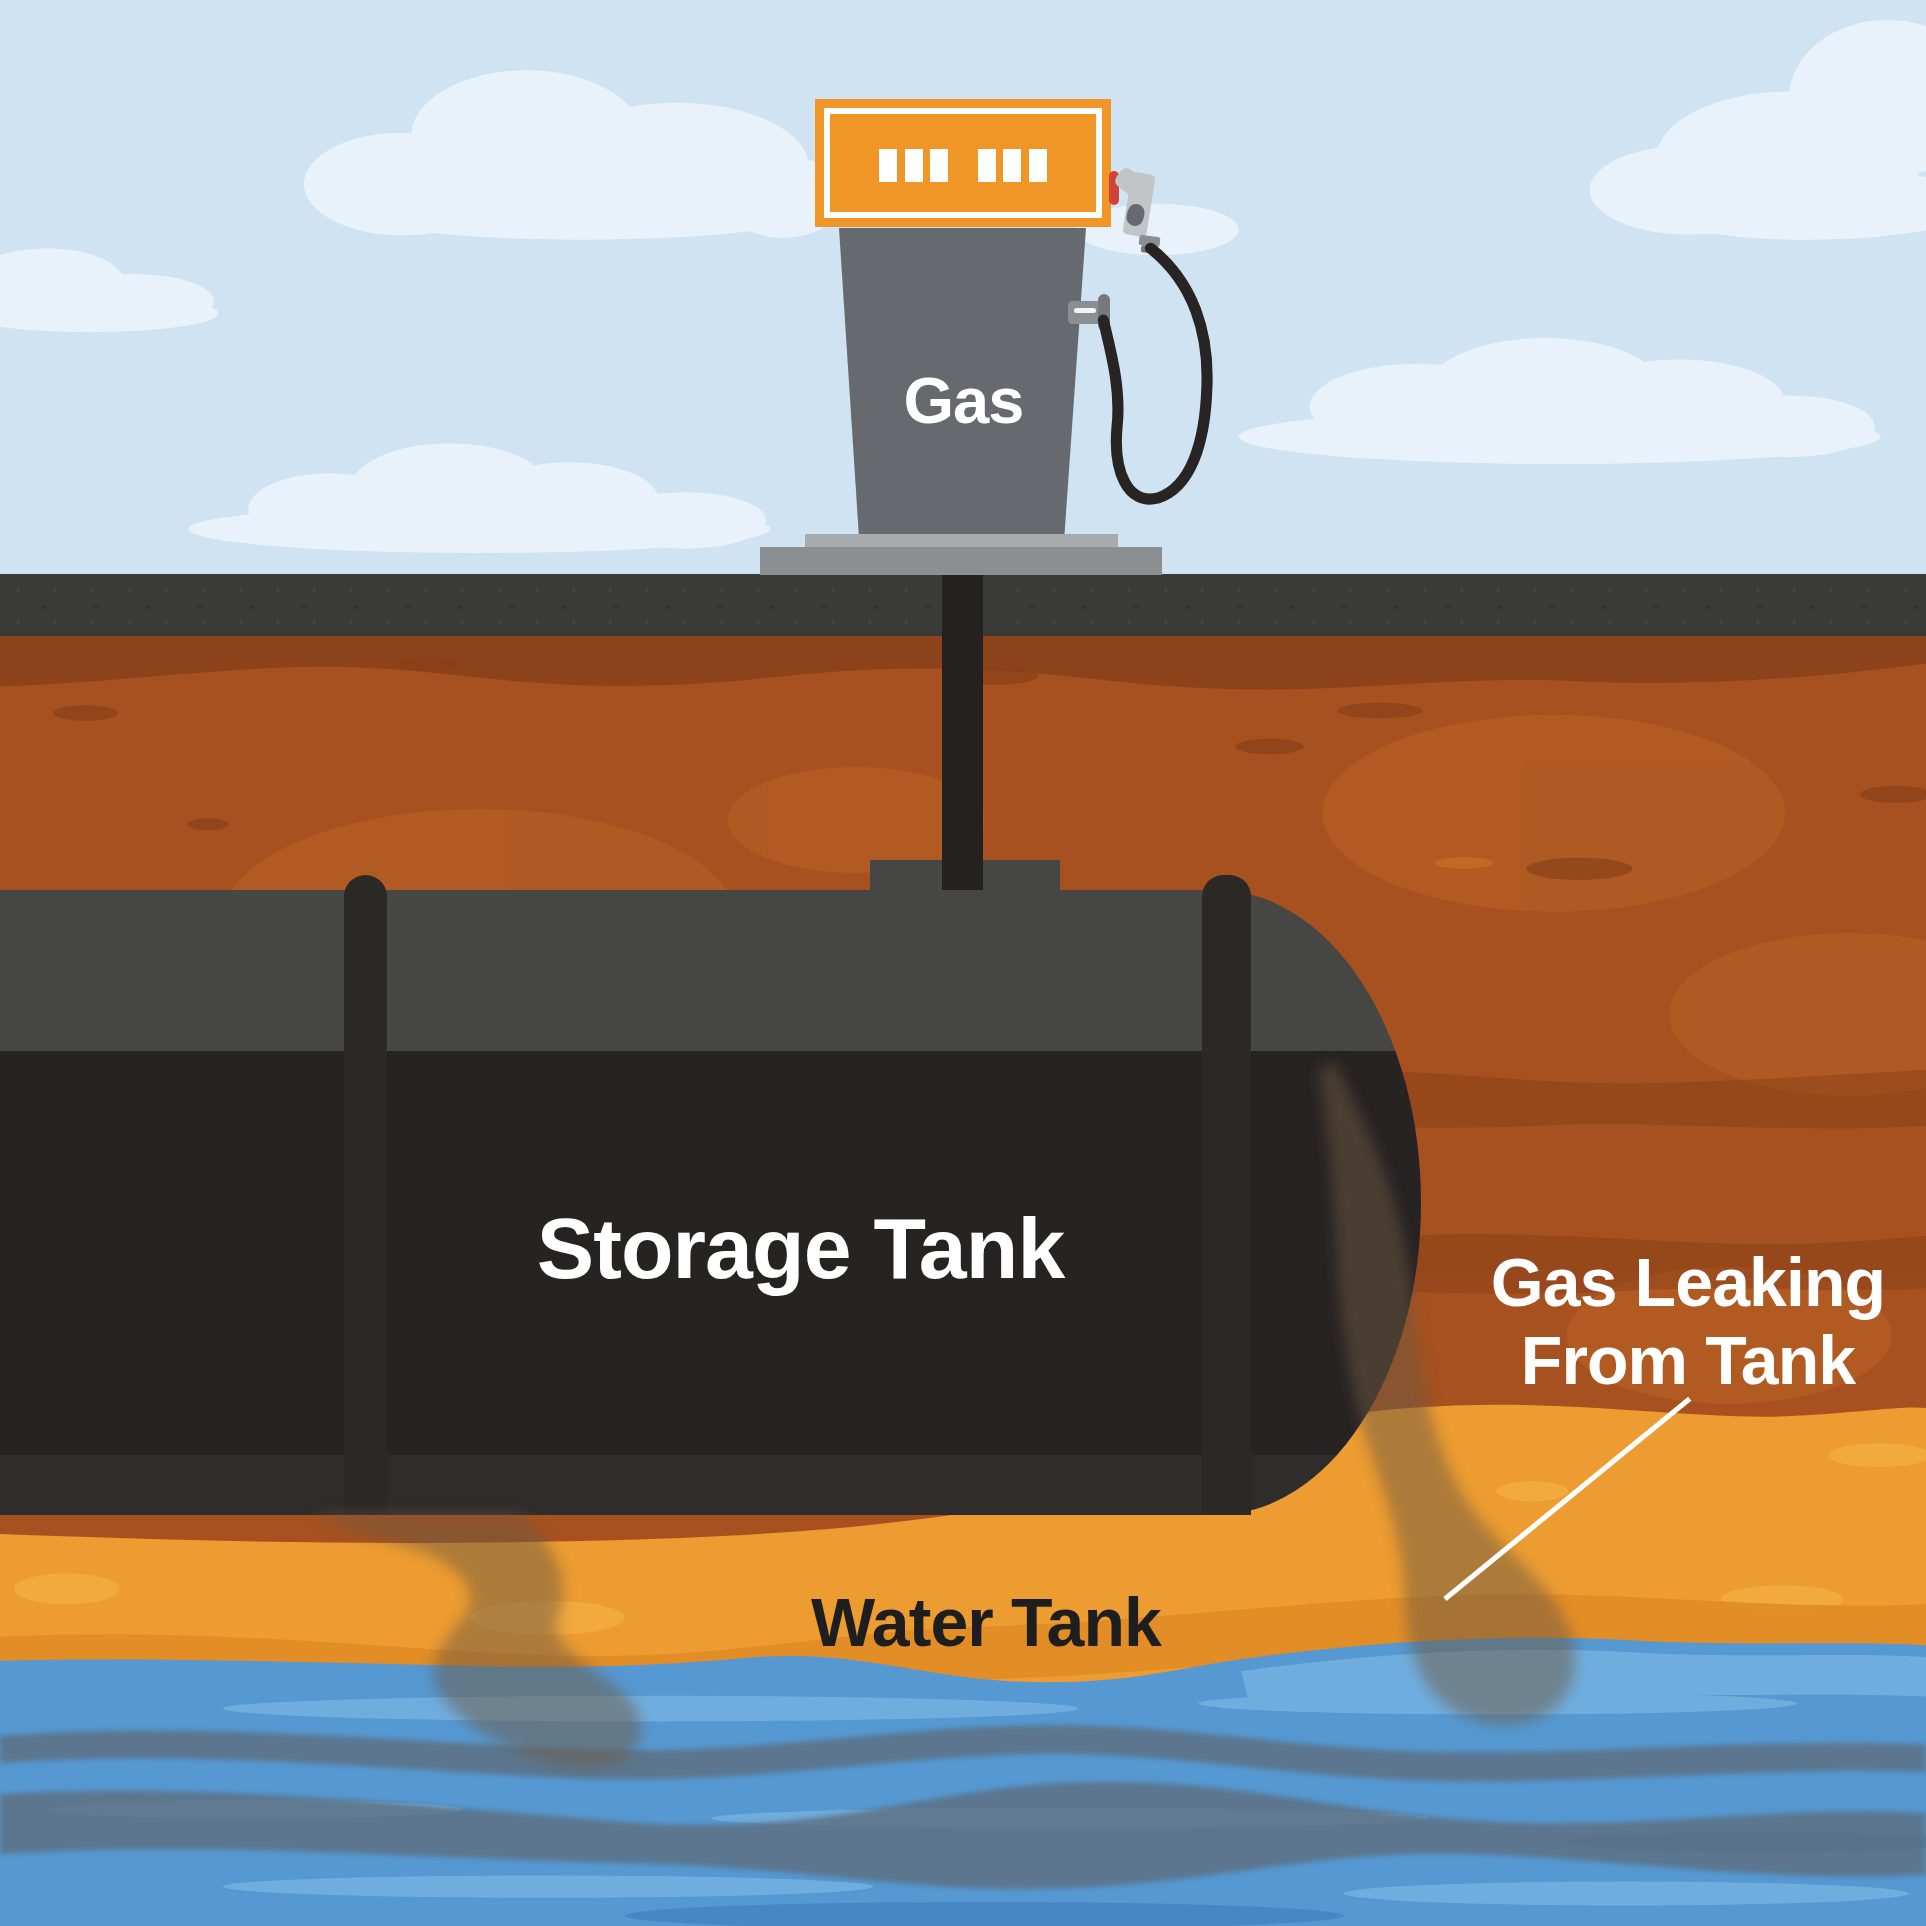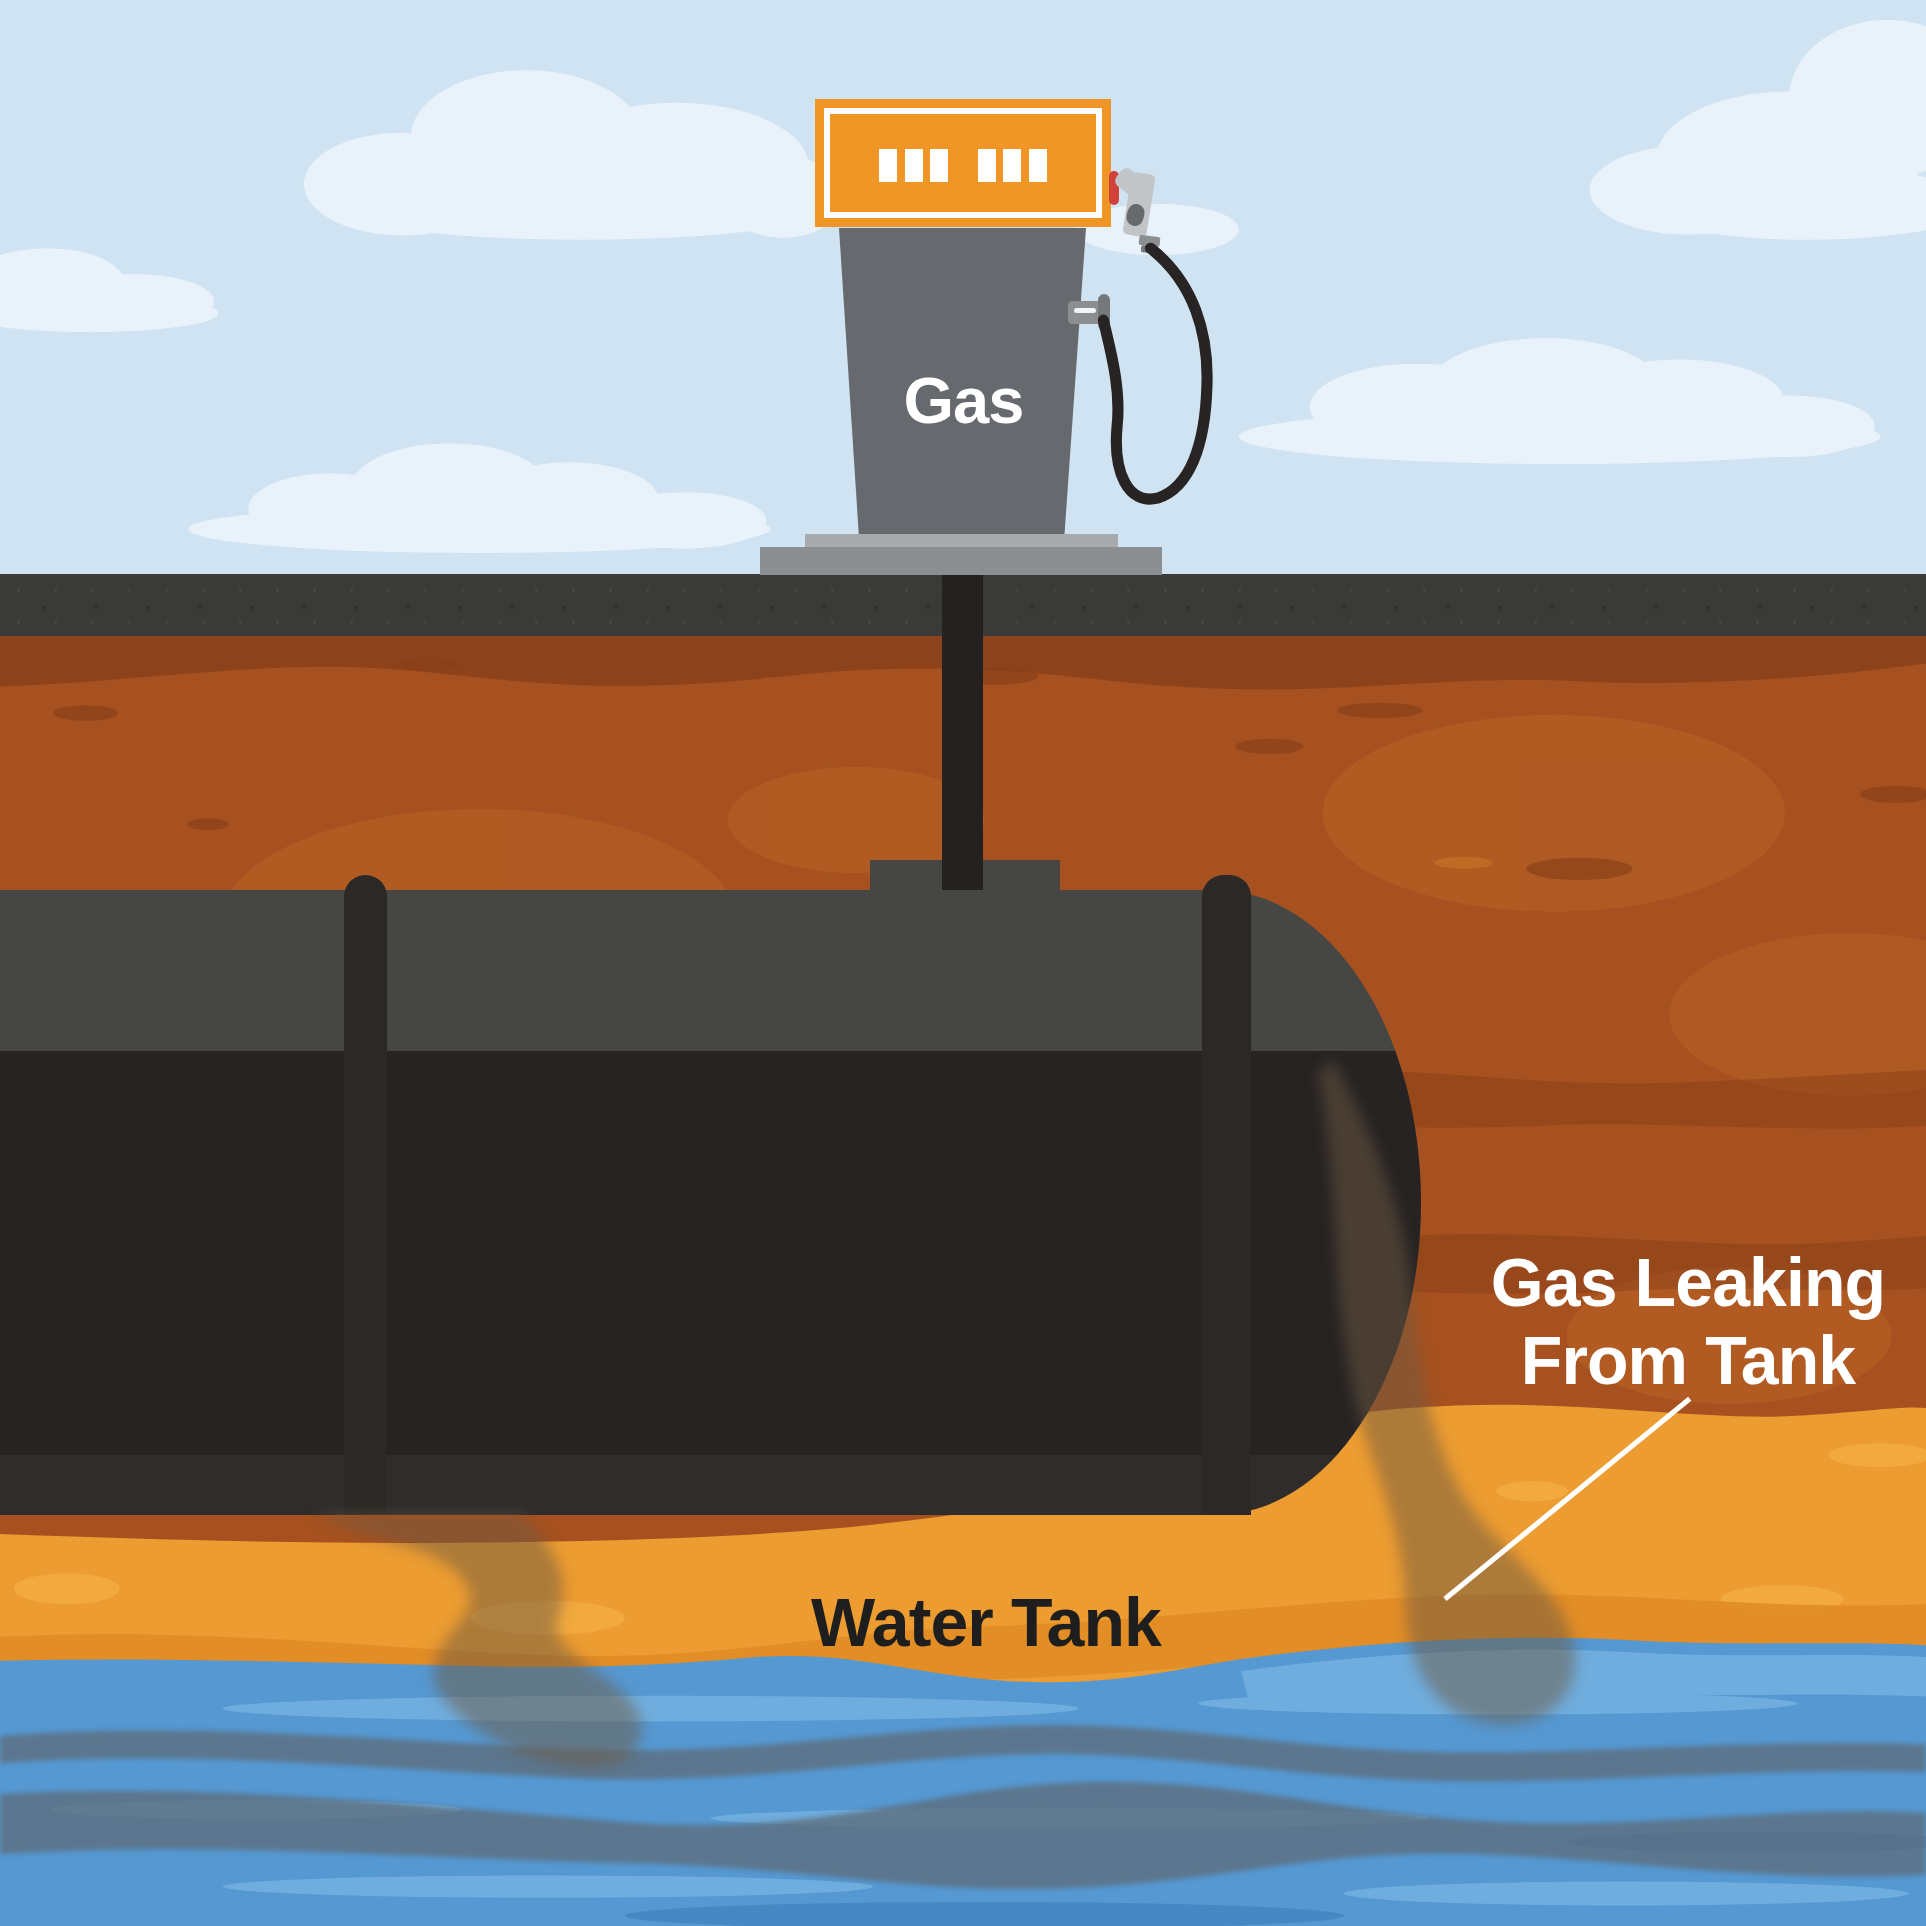--- a/index.html
+++ b/index.html
@@ -221,20 +221,21 @@
           <feGaussianBlur stdDeviation="8"></feGaussianBlur>
         </filter>
     </defs>
     <path fill="none" style="stroke:var(--hose)" stroke-width="13" stroke-linecap="round" d="M1344,290 C1395,330 1412,390 1410,450 C1408,520 1390,570 1352,582 C1318,590 1300,552 1305,498 C1310,452 1296,405 1289,374"></path>
     <path style="fill:var(--plume_brown)" opacity="0.5" filter="url(#blur8)" d="M1558,1240 C1600,1320 1636,1400 1648,1500 C1660,1600 1666,1660 1700,1730 C1736,1806 1822,1846 1838,1918 C1852,1986 1798,2026 1732,2012 C1676,2000 1644,1950 1642,1878 C1640,1806 1620,1750 1602,1700 C1582,1644 1566,1560 1562,1470 C1558,1380 1548,1290 1540,1252 Z"></path>
     <path style="fill:var(--plume_brown)" opacity="0.5" filter="url(#blur8)" d="M366,1768 L608,1768 C650,1806 668,1848 652,1888 C636,1928 706,1948 738,1988 C764,2024 744,2062 696,2064 C642,2066 566,2038 524,1992 C482,1948 524,1916 546,1882 C562,1852 524,1820 474,1806 C432,1794 392,1782 366,1768 Z"></path>
     <line x1="1688" y1="1868" x2="1974" y2="1634" style="stroke:var(--label_white)" stroke-width="6"></line>
   </svg>
 
   <div class="abs lbl tank-label">
+    <div>Storage Tank</div>
   </div>
   <div class="abs lbl leak-label">
     <div>Gas Leaking</div>
     <div>From Tank</div>
   </div>
   <div class="abs lbl water-label">Water Tank</div>
 
 </div>
 
 

